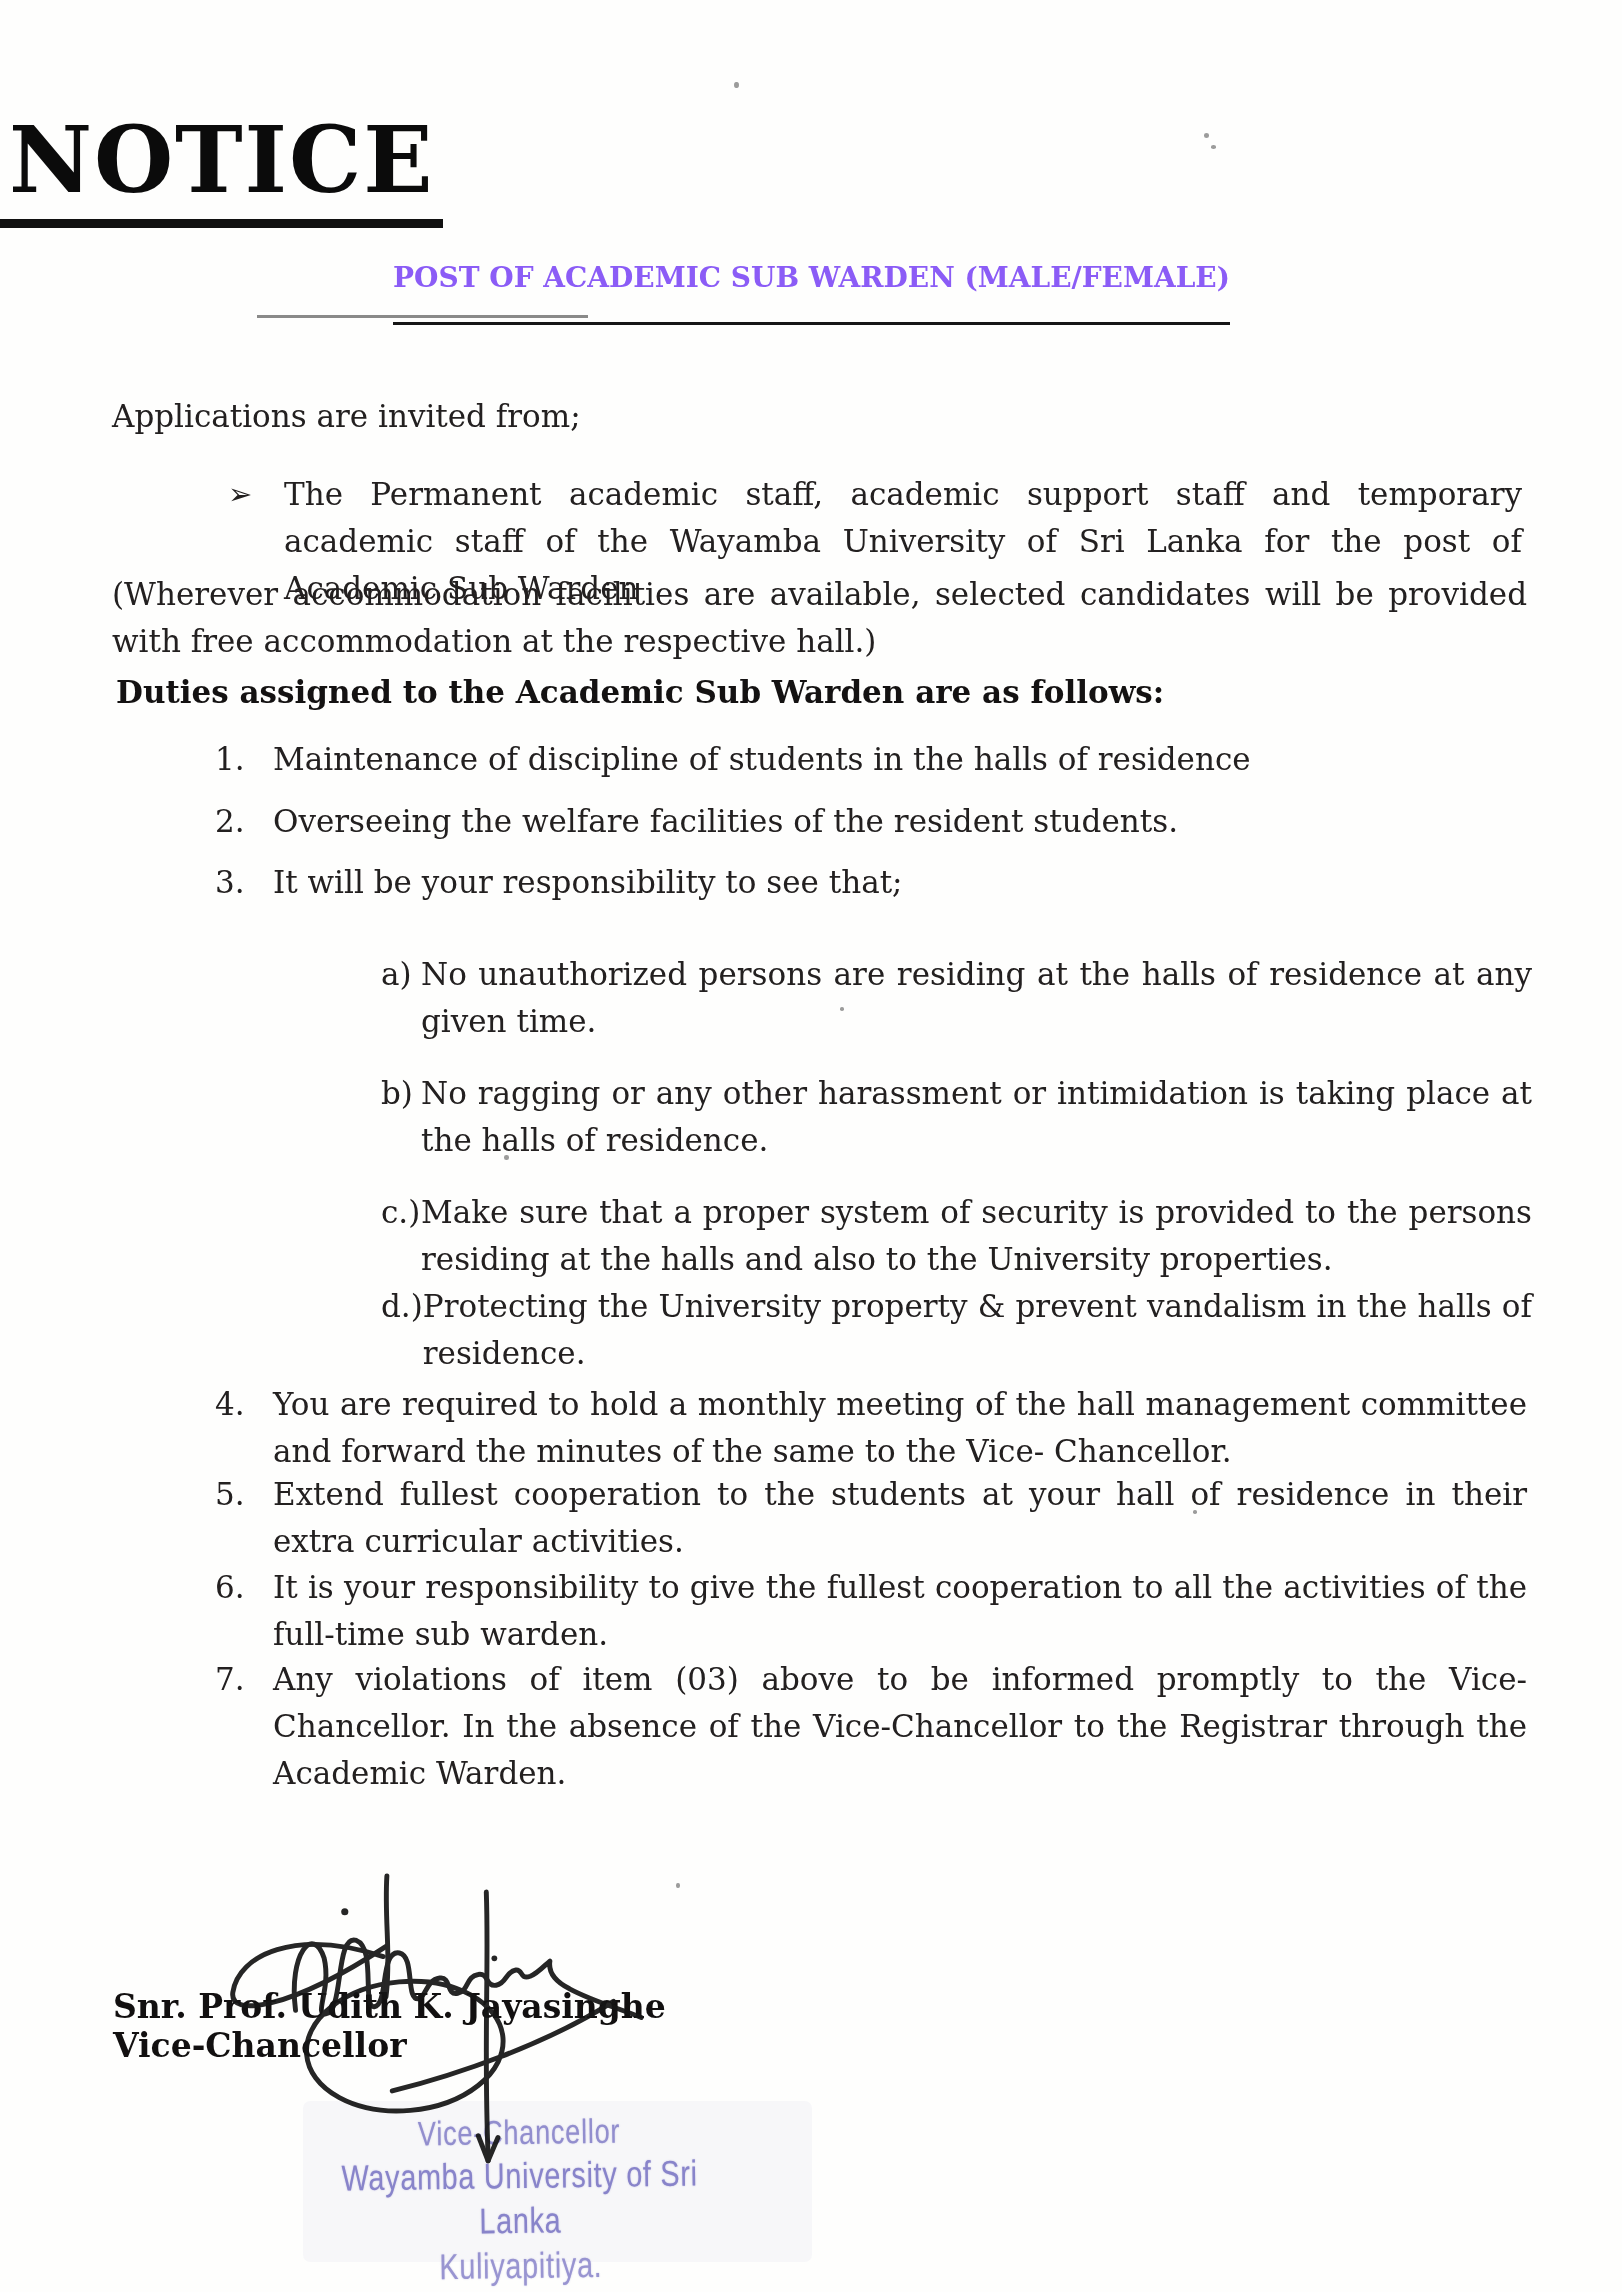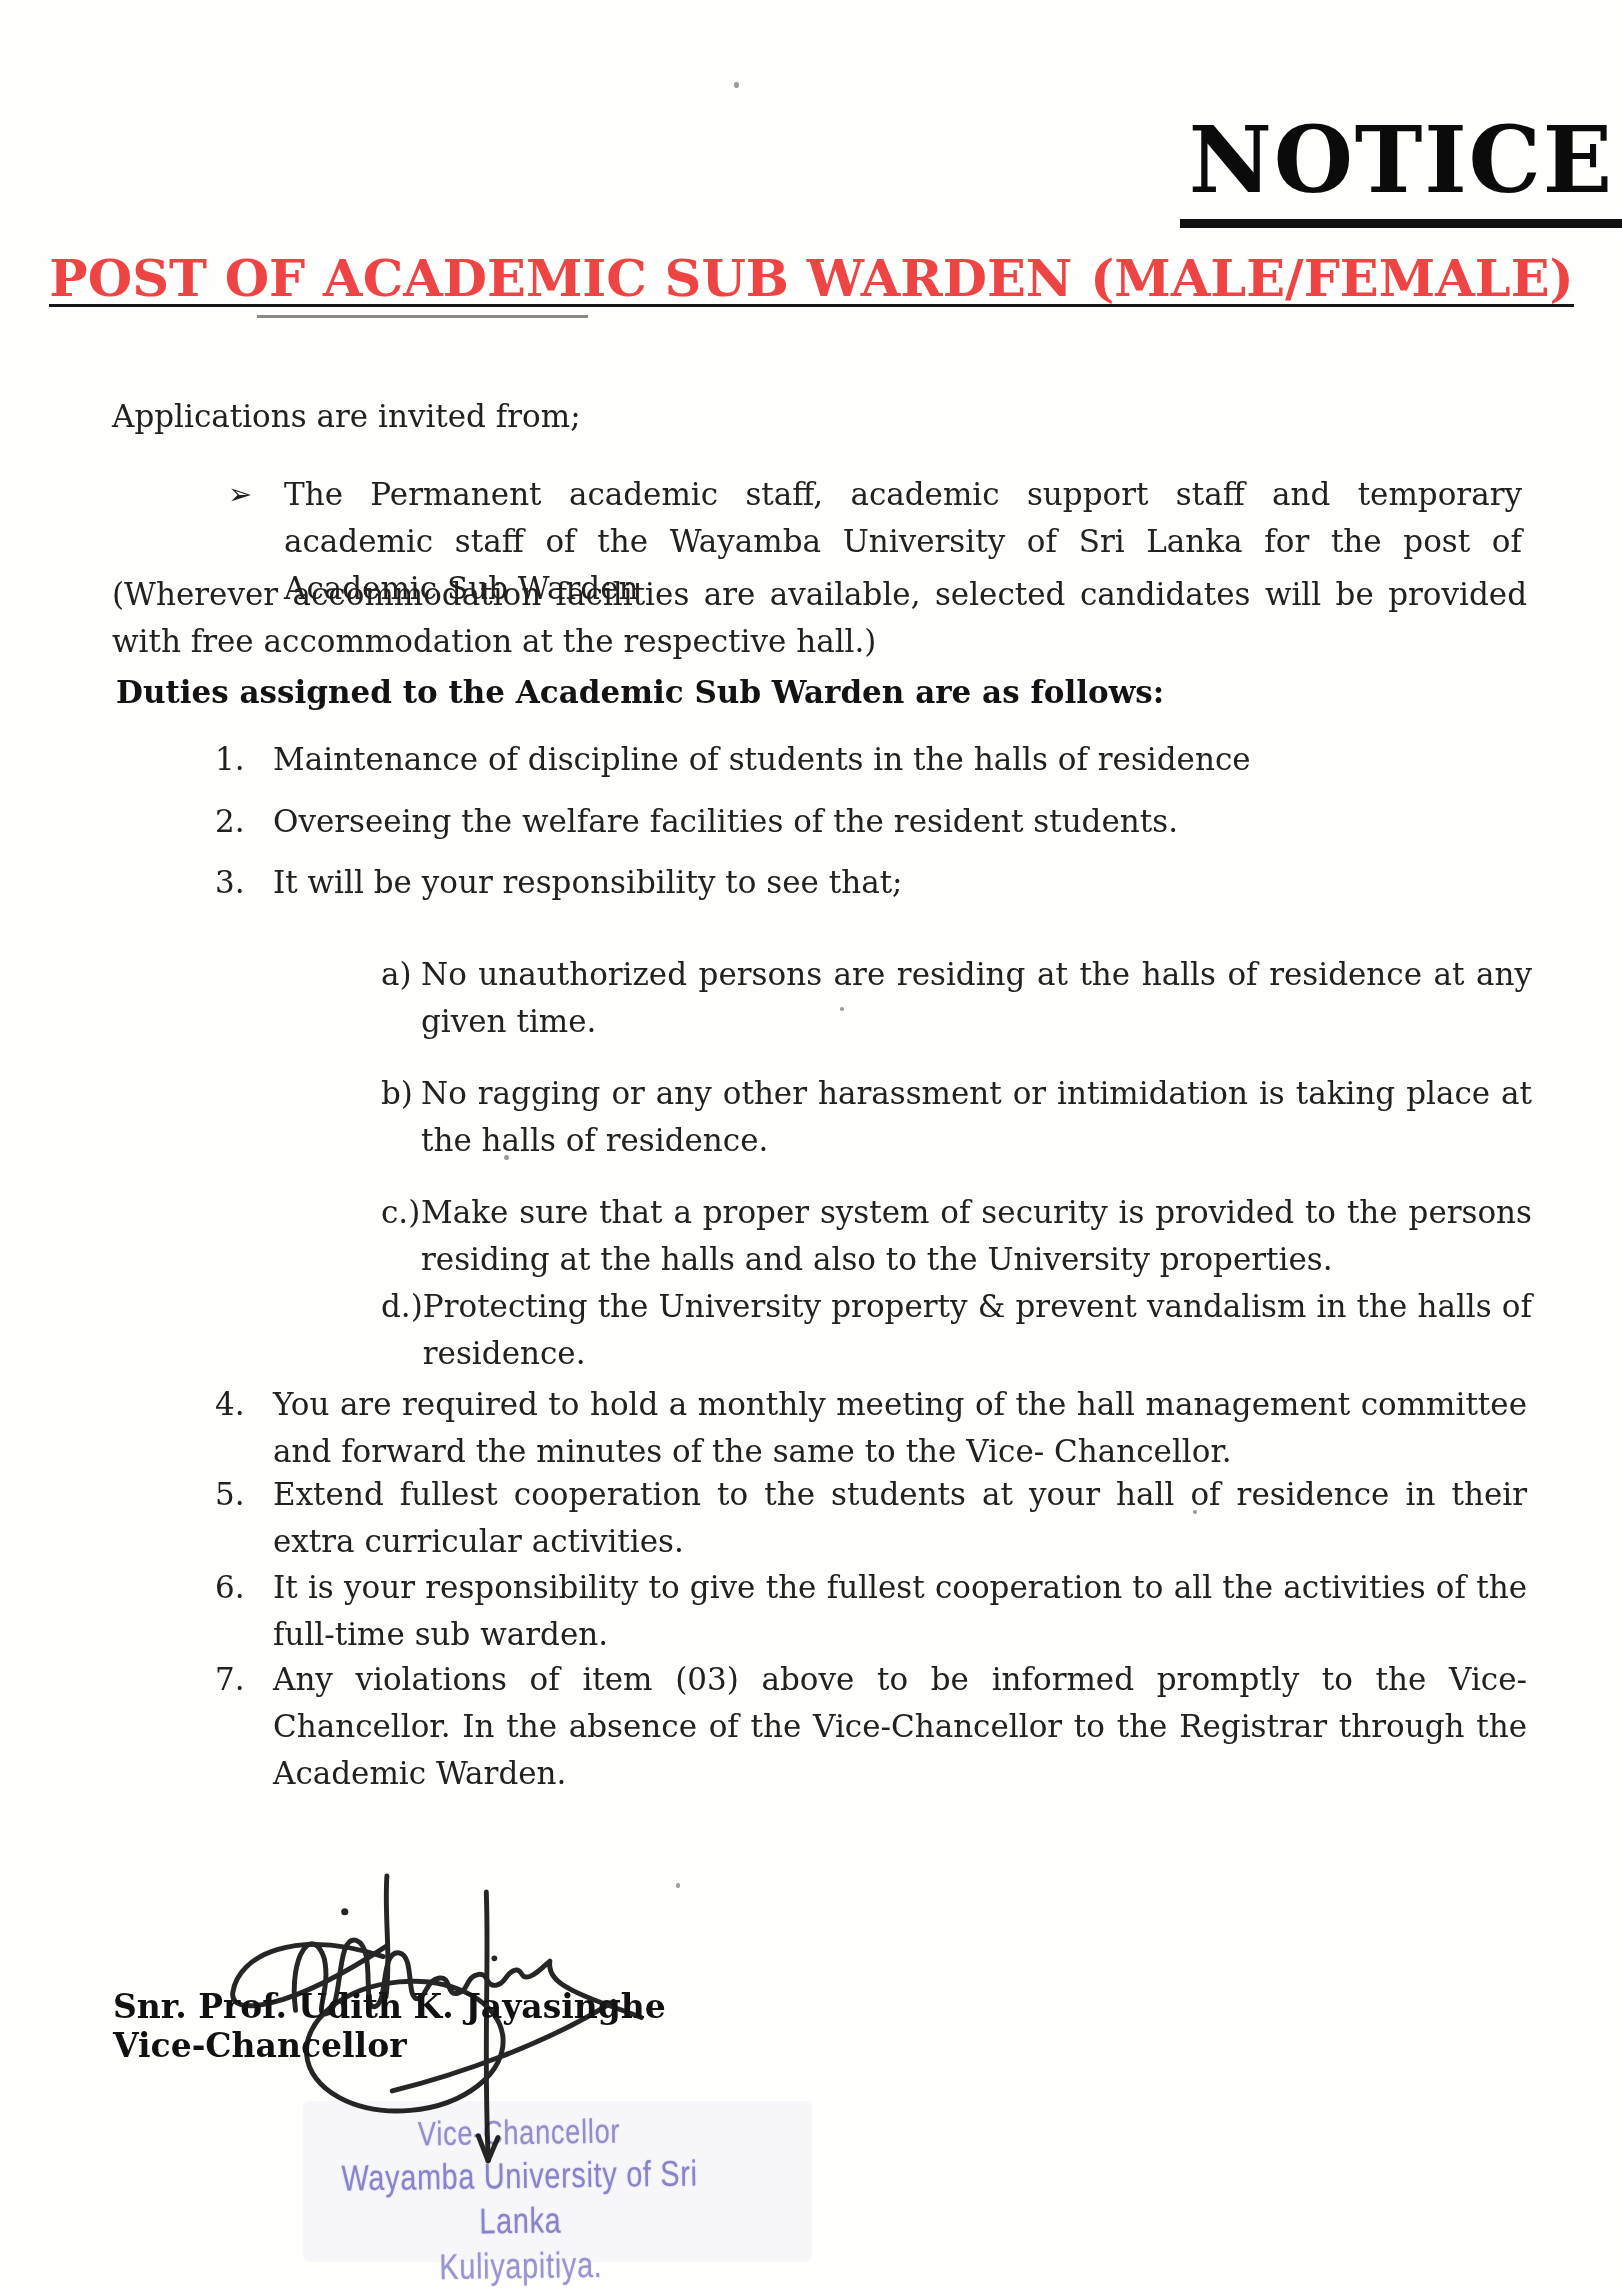--- a/index.html
+++ b/index.html
@@ -8,38 +8,38 @@
     background: #ffffff;
     font-family: "DejaVu Serif", "Liberation Serif", serif;
     color: #211f1f;
     overflow: hidden;
   }
   .page { position: relative; width: 1623px; height: 2293px; background: #fefefd; }
 
   .abs { position: absolute; }
 
   
-  .title-wrap { position: absolute; top: 115px; left: 0; right: 0; text-align: right; z-index: 2; }
+  .title-wrap { position: absolute; top: 115px; left: 0; right: 12px; text-align: left; z-index: 2; }
   .title-text {
     display: inline-block;
     font-size: 91px; font-weight: 700; line-height: 1.0;
     letter-spacing: 1.8px; color: #0b0b0b;
     padding: 0 9px 12.5px 9px;
     border-bottom: 9px solid #111;
   }
 
   
   .h2 { position: absolute; left: 0; right: 0; text-align: center; z-index: 2; }
   .h2-1 { top: 253px; }
   .h2-2 { top: 308px; }
   .h2 span {
     display: inline-block;
-    font-size: 51px; font-weight: 700; line-height: 50px; color: #ef4444;
+    font-size: 28px; font-weight: 700; line-height: 50px; color: #8b5cf6;
     border-bottom: 3.6px solid #161616;
-    padding-bottom: 1px;
+    padding-bottom: 19px;
   }
   
   .h2-ghost-line { position: absolute; left: 257px; top: 315px; width: 331px; height: 2.7px; background: #2a2a2a; opacity: .55; z-index: 1; }
 
   
   .bt { font-size: 31px; line-height: 47px; color: #232020; z-index: 2; margin-top: 20px; }
   .para { text-align: justify; }
   .bold { font-weight: 700; color: #151313; }
 
   .intro { top: 373px; left: 112px; width: 1415px; }

